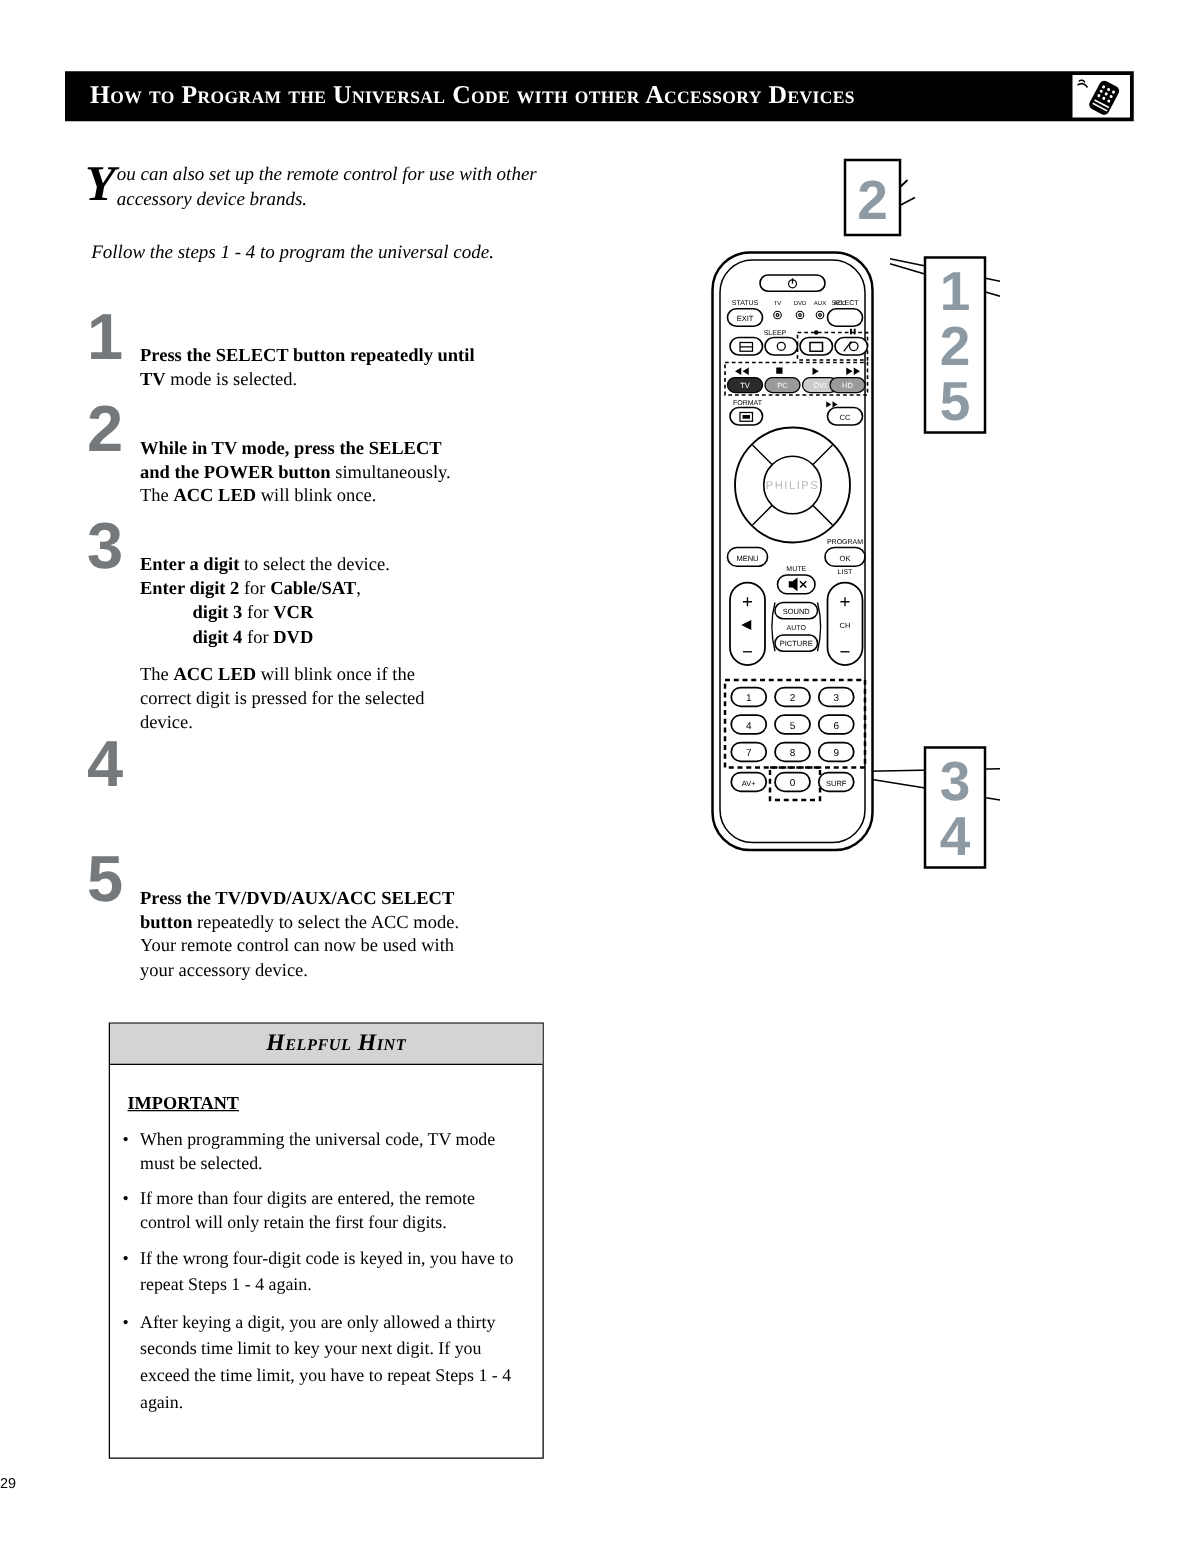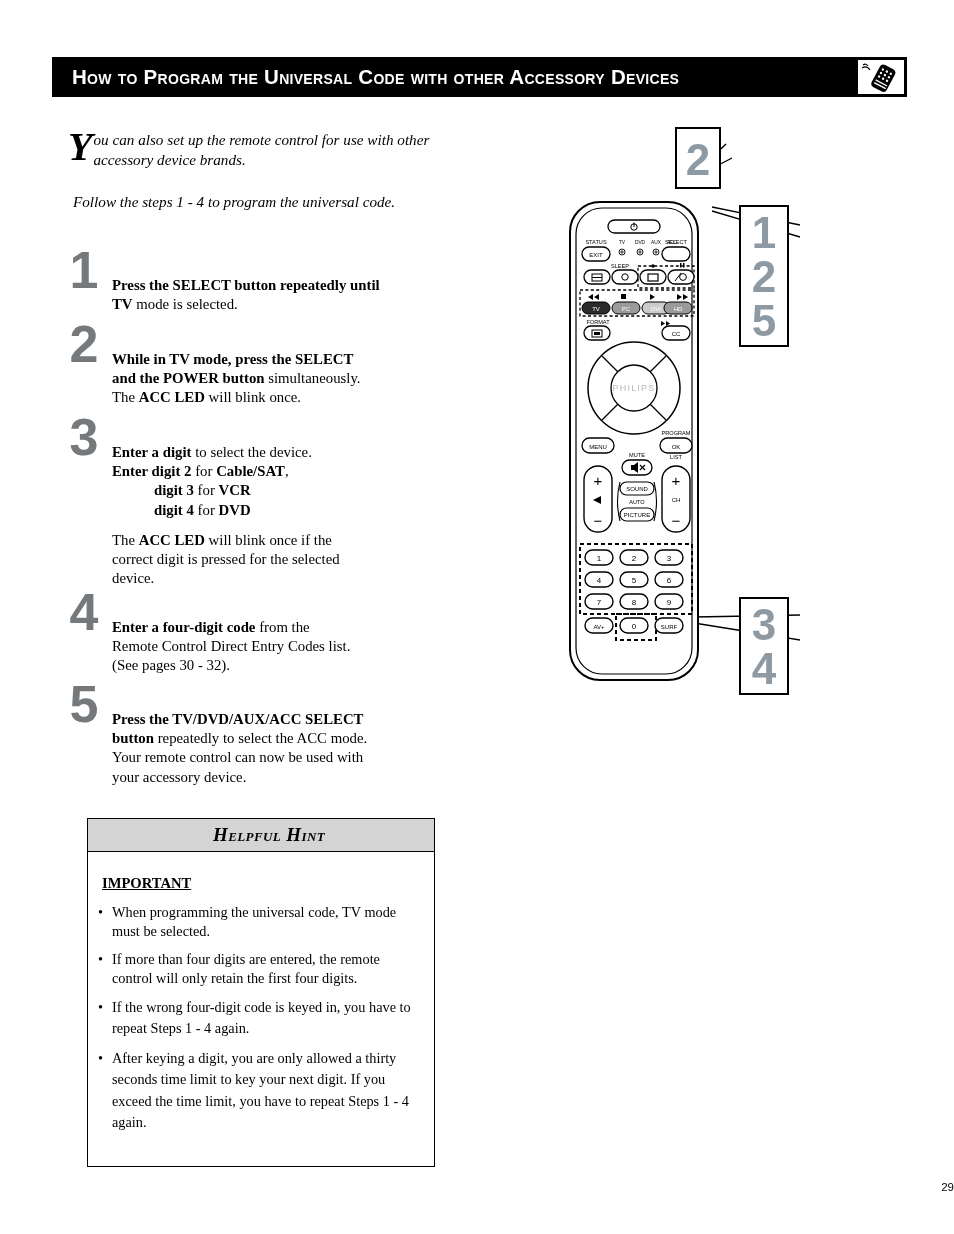--- a/index.html
+++ b/index.html
@@ -1,21 +1,21 @@
 <!DOCTYPE html>
 <html><head>
 <meta charset="utf-8">
 <style>
   html,body{margin:0;padding:0;background:#fff;}
   body{width:954px;height:1234px;position:relative;font-family:"Liberation Serif",serif;color:#000;overflow:hidden;}
 
   
   .header-bar{position:absolute;left:52px;top:57px;width:855px;height:40px;background:#000;}
   .header-title{position:absolute;left:20px;top:50%;transform:translateY(-50%);
-    color:#fff;font-family:Liberation Sans, sans-serif;font-weight:bold;font-size:20.5px;
+    color:#fff;font-family:Liberation Serif, serif;font-weight:bold;font-size:20.5px;
     font-variant:small-caps;letter-spacing:.3px;white-space:nowrap;}
   .header-icon-box{position:absolute;right:3px;top:3px;width:46px;height:34px;background:#fff;
     display:flex;align-items:center;justify-content:center;overflow:hidden;}
 
   
   .intro{position:absolute;left:68px;top:130px;width:390px;}
   .intro p{margin:0;font-style:italic;font-size:15.2px;line-height:1.32;}
   .dropcap{float:left;font-size:40px;font-style:italic;font-weight:bold;line-height:.82;
     padding-right:1px;margin-top:1px;font-family:"Liberation Serif",serif;}
   .intro-follow{position:absolute;left:68px;top:188px;width:400px;font-style:italic;font-size:15.2px;margin:5px;}
@@ -37,21 +37,21 @@
   .hint-head span{font-weight:bold;font-style:italic;font-size:19px;font-variant:small-caps;letter-spacing:.4px;}
   .hint-body{padding:23px 14px 24px 10px;}
   .hint-important{font-weight:bold;font-size:14.6px;text-decoration:underline;margin:0 0 11px 4px;
     font-family:"Liberation Serif",serif;}
   .hint-li{display:flex;font-size:14.3px;line-height:1.33;margin-bottom:9px;}
   .hint-li .bullet{width:14px;flex:0 0 14px;text-align:left;}
   .hint-li .txt{flex:1;}
   .hint-li.loose{line-height:1.48;}
 
   
-  .pageno{position:absolute;left:0;right:0;top:1181px;text-align:right;
+  .pageno{position:absolute;left:0;right:0;top:1181px;text-align:left;
     font-family:"Liberation Sans",sans-serif;font-size:11.5px;}
 
   
   .remote-wrap{position:absolute;left:500px;top:120px;width:420px;height:580px;}
   svg{display:block;}
 
   .cl-num{font-family:"Liberation Sans",sans-serif;font-weight:bold;font-size:44px;fill:#8d9aa4;}
   .rm-lbl{font-family:"Liberation Sans",sans-serif;font-size:5.6px;fill:#000;}
   .rm-lbl-s{font-family:"Liberation Sans",sans-serif;font-size:4.8px;fill:#000;}
   .rm-key{font-family:"Liberation Sans",sans-serif;font-size:6px;fill:#000;}
@@ -121,25 +121,20 @@
     <div class="indent"><span class="b">digit 4</span><span> for </span><span class="b">DVD</span></div>
     <div class="gap"></div>
     <div><span>The </span><span class="b">ACC LED</span><span> will blink once if the</span></div>
     <div><span>correct digit is pressed for the selected</span></div>
     <div><span>device.</span></div>
   </div>
 </div>
 
 <div class="step" style="top:598px;">
   <div class="step-num">4</div>
-  <div class="step-body">
-    <div><span class="b">Enter a four-digit code</span><span> from the</span></div>
-    <div><span>Remote Control Direct Entry Codes list.</span></div>
-    <div><span>(See pages 30 - 32).</span></div>
-  </div>
 </div>
 
 <div class="step" style="top:690px;">
   <div class="step-num">5</div>
   <div class="step-body">
     <div><span class="b">Press the TV/DVD/AUX/ACC SELECT</span></div>
     <div><span class="b">button</span><span> repeatedly to select the ACC mode.</span></div>
     <div><span>Your remote control can now be used with</span></div>
     <div><span>your accessory device.</span></div>
   </div>

